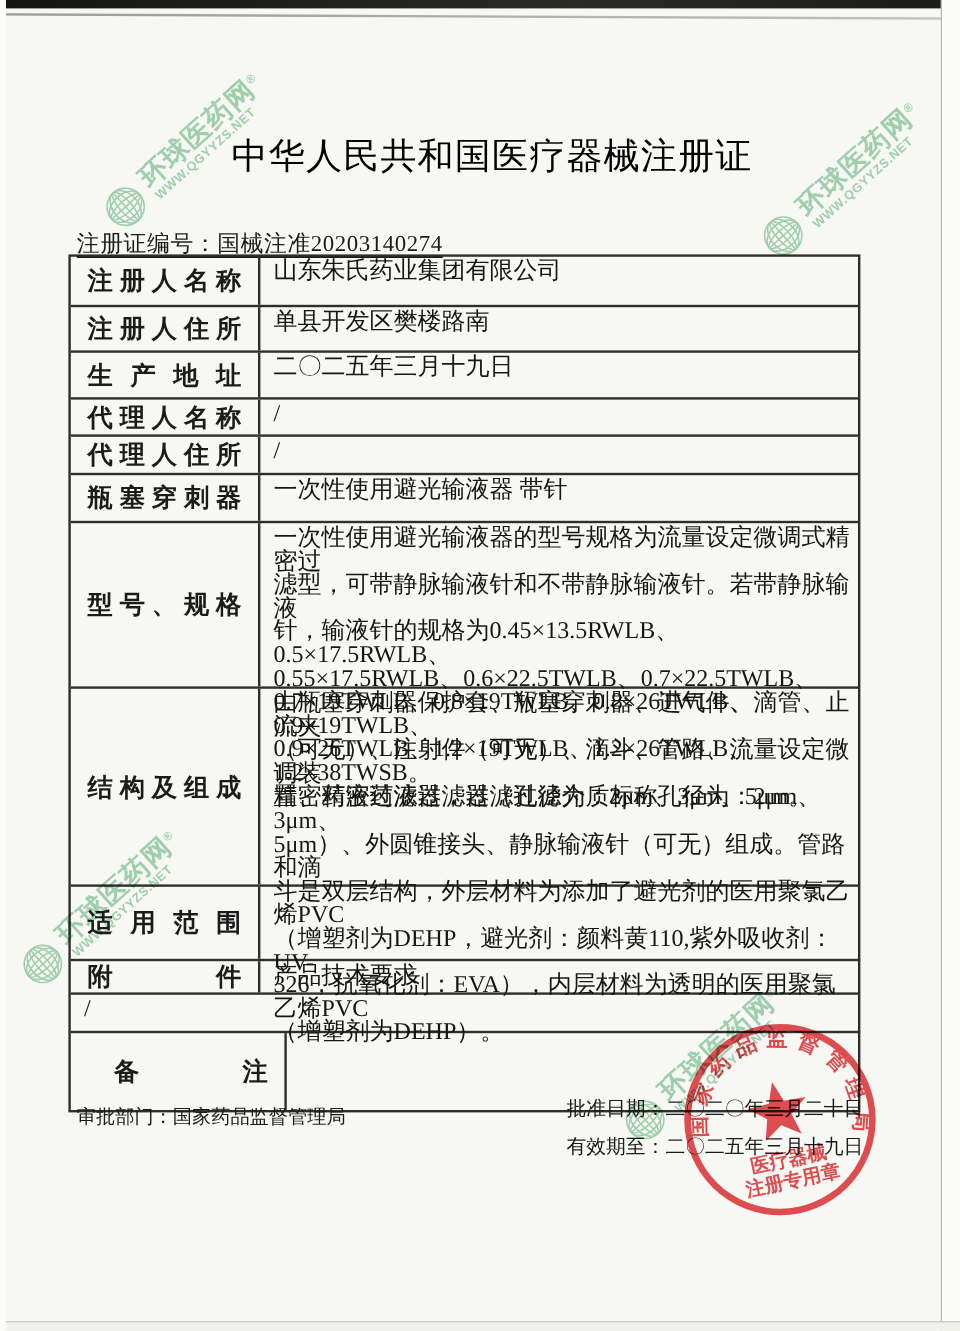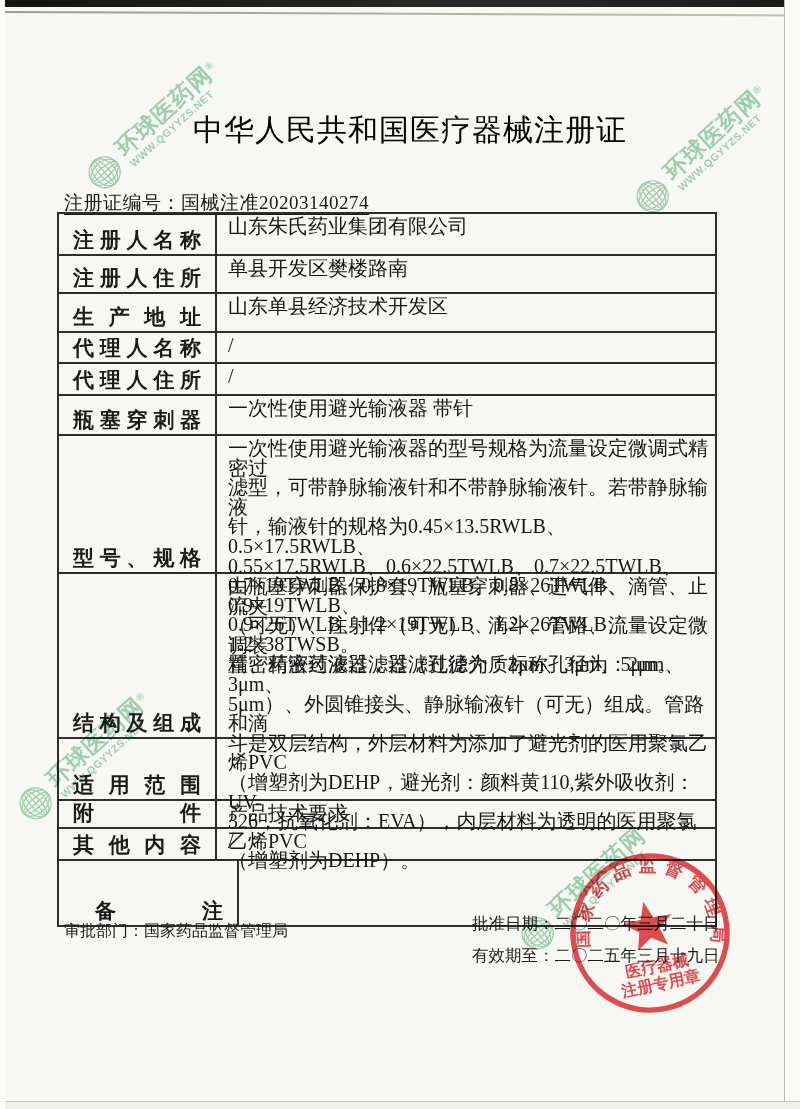--- a/index.html
+++ b/index.html
@@ -33,21 +33,21 @@
   .table{
     position:absolute;left:57px;top:212px;width:660px;
     border:2px solid #2e2e2e;
     background:transparent;
     box-sizing:border-box;
   }
   .trow{display:flex;border-bottom:2px solid #2e2e2e;box-sizing:border-box;}
   .trow:last-child{border-bottom:none;}
   .tlabel{
     width:158px;flex:0 0 158px;border-right:2px solid #2e2e2e;
-    display:flex;align-items:flex-end;justify-content:center;box-sizing:border-box;
+    display:flex;align-items:center;justify-content:center;box-sizing:border-box;
   }
   .tlabel span{
     display:inline-block;width:128px;
     font-size:21px;font-weight:bold;color:#1b1b1b;
     text-align:justify;text-align-last:justify;
   }
   .tvalue{
     flex:1;padding:3px 6px 2px 11px;box-sizing:border-box;
     font-size:20px;line-height:19.6px;color:#161616;
     white-space:pre-line;
@@ -115,21 +115,21 @@
     <div class="trow">
       <div class="tlabel">
           <span>注册人住所</span>
         </div>
       <div class="tvalue">单县开发区樊楼路南</div>
     </div>
     <div class="trow">
       <div class="tlabel">
           <span>生产地址</span>
         </div>
-      <div class="tvalue">山东单县经济技术开发区</div>
+      <div class="tvalue">二〇二五年三月十九日</div>
     </div>
     <div class="trow">
       <div class="tlabel">
           <span>代理人名称</span>
         </div>
       <div class="tvalue">/</div>
     </div>
     <div class="trow">
       <div class="tlabel">
           <span>代理人住所</span>
@@ -172,23 +172,20 @@
           <span>适用范围</span>
         </div>
     </div>
     <div class="trow">
       <div class="tlabel">
           <span>附件</span>
         </div>
       <div class="tvalue">产品技术要求</div>
     </div>
     <div class="trow">
-      <div class="tlabel">
-          <span>其他内容</span>
-        </div>
       <div class="tvalue">/</div>
     </div>
     <div class="trow">
       <div class="tlabel">
           <span>备注</span>
         </div>
       <div class="tvalue"></div>
     </div>
   </div>
 

